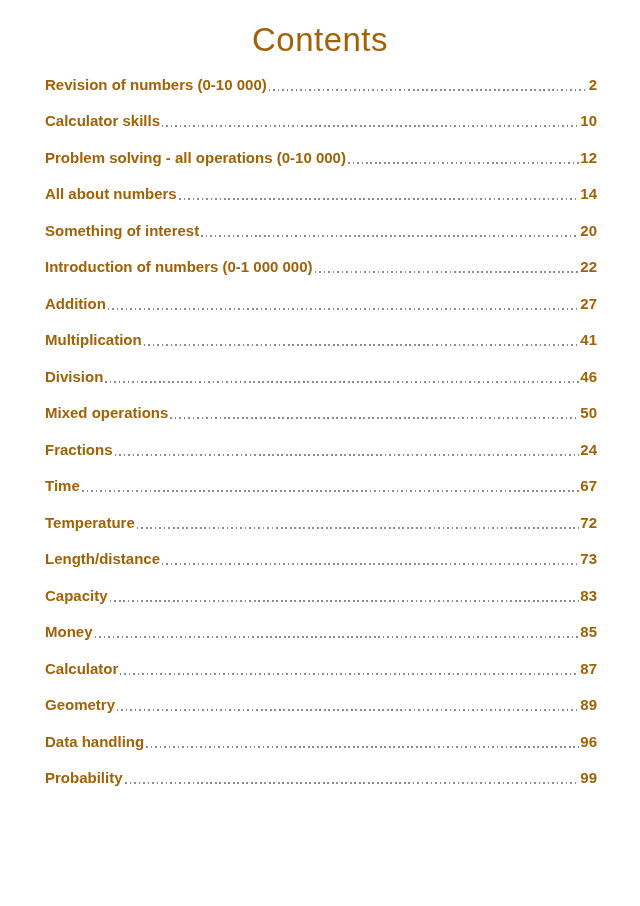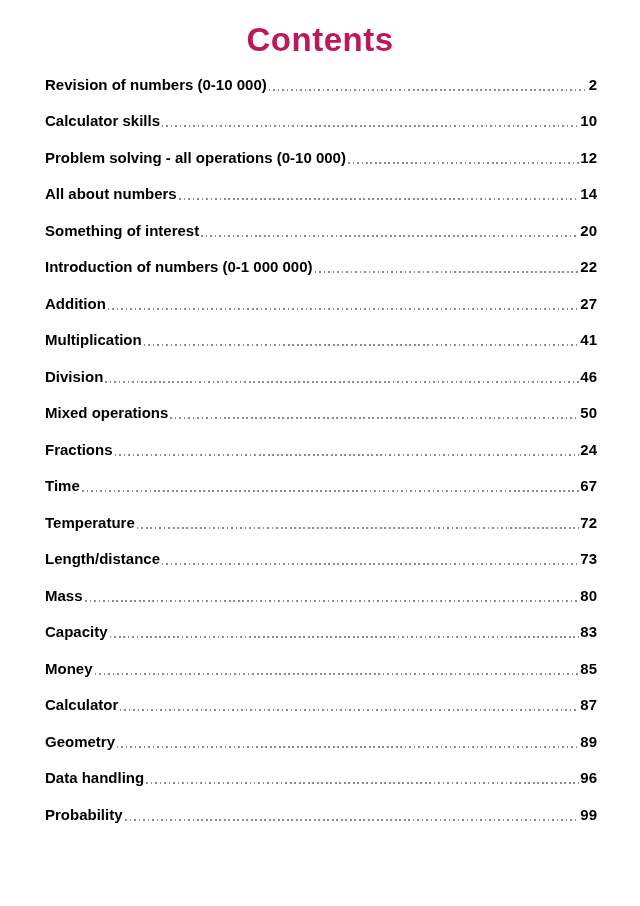--- a/index.html
+++ b/index.html
@@ -13,39 +13,39 @@
     height: 906px;
     background: #ffffff;
     overflow: hidden;
     font-family: "Liberation Sans", sans-serif;
   }
   .title {
     margin: 22px 0 0 0;
     text-align: center;
     font-size: 33px;
     line-height: 36px;
-    font-weight: bold;
+    font-weight: normal;
     letter-spacing: 0.5px;
-    color: #be185d;
+    color: #a16207;
   }
   .toc {
     margin-top: 5px;
     padding: 0 43px 0 45px;
   }
   .row {
     display: flex;
     align-items: flex-end;
     height: 36.5px;
     padding-bottom: 8px;
     box-sizing: border-box;
   }
   .label, .pagenum {
     font-size: 15px;
     font-weight: bold;
-    color: #000000;
+    color: #a16207;
     line-height: 1;
     white-space: nowrap;
   }
   .pagenum {
     text-align: right;
   }
   .leader {
     flex: 1;
     height: 2px;
     margin: 0 1px 1px 2px;
@@ -140,25 +140,20 @@
     <span class="leader"></span>
     <span class="pagenum">72</span>
   </div>
 
   <div class="row">
     <span class="label">Length/distance</span>
     <span class="leader"></span>
     <span class="pagenum">73</span>
   </div>
 
-  <div class="row">
-    <span class="label">Mass</span>
-    <span class="leader"></span>
-    <span class="pagenum">80</span>
-  </div>
 
   <div class="row">
     <span class="label">Capacity</span>
     <span class="leader"></span>
     <span class="pagenum">83</span>
   </div>
 
   <div class="row">
     <span class="label">Money</span>
     <span class="leader"></span>

